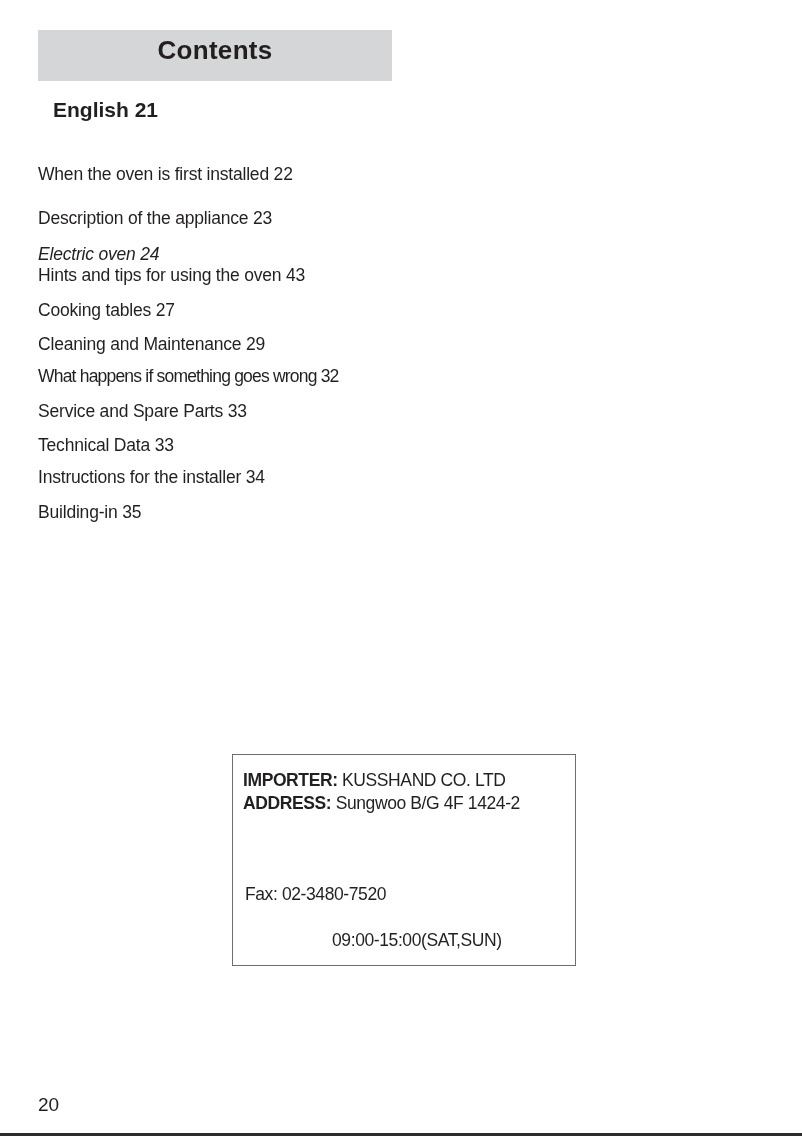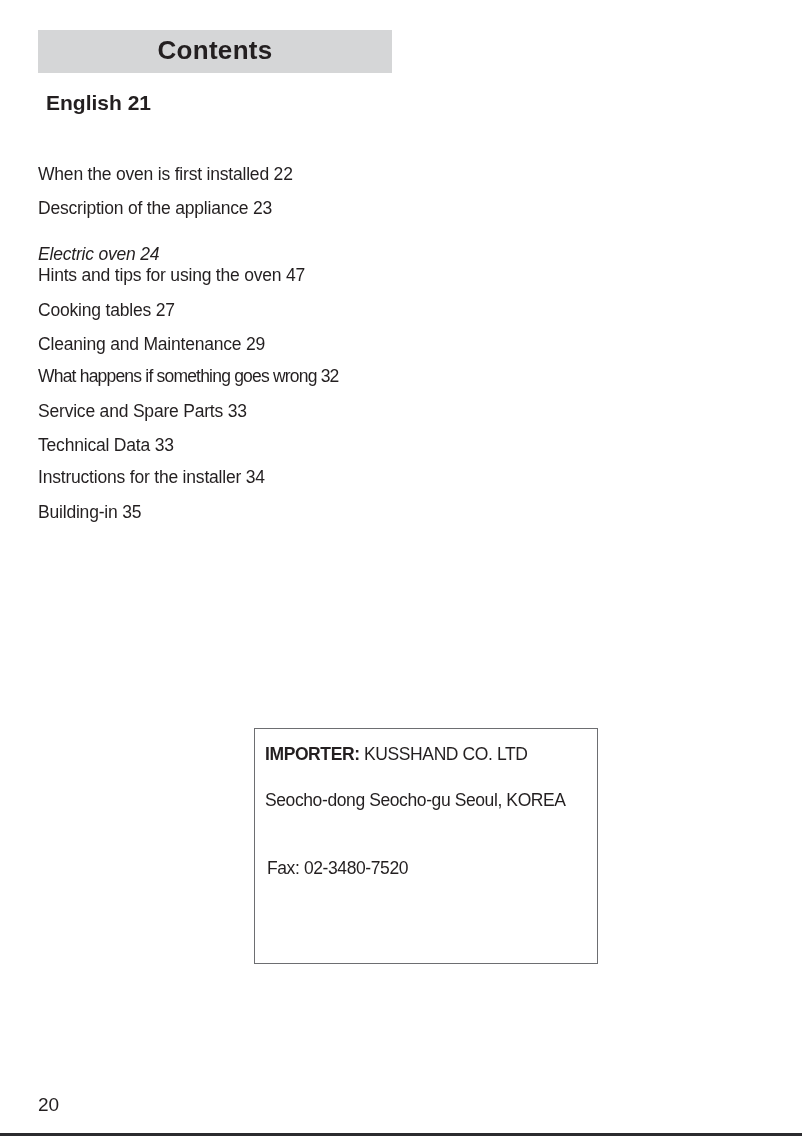--- a/index.html
+++ b/index.html
@@ -13,59 +13,58 @@
       position: relative;
       overflow: hidden;
       font-family: "Liberation Sans", sans-serif;
       color: #231f20;
     }
     .contents-header {
       position: absolute;
       left: 38px;
       top: 30px;
       width: 354px;
-      height: 43px;
+      height: 51px;
       background: #d5d6d7;
       text-align: center;
       box-sizing: border-box;
     }
     .contents-header span {
       display: inline-block;
       font-weight: bold;
       font-size: 26px;
       line-height: 40px;
       letter-spacing: 0.3px;
     }
     .section-title {
       position: absolute;
       left: 38px;
       top: 82px;
       font-weight: bold;
       font-size: 21px;
       line-height: 26px;
-      margin: 8px;
+      margin: 15px;
     }
     .toc-item {
       position: absolute;
       left: 38px;
       font-size: 17.5px;
       line-height: 22px;
       white-space: nowrap;
       letter-spacing: -0.2px;
       margin-top: 43px;
     }
     .info-box {
       position: absolute;
       left: 232px;
-      top: 728px;
+      top: 754px;
       width: 344px;
-      height: 236px;
+      height: 212px;
       border: 1px solid #6d6e71;
       box-sizing: border-box;
-      margin-left: 22px;
     }
     .info-line {
       position: absolute;
       left: 10px;
       font-size: 17.5px;
       line-height: 22px;
       white-space: nowrap;
       letter-spacing: -0.4px;
     }
     .info-line b {
@@ -91,36 +90,40 @@
 <body>
 
 <div class="contents-header">
   <span>Contents</span>
 </div>
 
 <h2 class="section-title">English 21</h2>
 
 <div>
   <div class="toc-item" style="top:120px;">When the oven is first installed 22</div>
-  <div class="toc-item" style="top:154px;text-align:right;">Description of the appliance 23</div>
+  <div class="toc-item" style="top:164px;text-align:right;">Description of the appliance 23</div>
   <div class="toc-item" style="top:200px;font-style:italic;">Electric oven 24</div>
-  <div class="toc-item" style="top:221px;">Hints and tips for using the oven 47</div>
+  <div class="toc-item" style="top:221px;">Hints and tips for using the oven 43</div>
   <div class="toc-item" style="top:256px;">Cooking tables 27</div>
   <div class="toc-item" style="top:290px;">Cleaning and Maintenance 29</div>
   <div class="toc-item" style="top:322px;letter-spacing:-0.8px;">What happens if something goes wrong 32</div>
   <div class="toc-item" style="top:357px;">Service and Spare Parts 33</div>
   <div class="toc-item" style="top:391px;">Technical Data 33</div>
   <div class="toc-item" style="top:423px;">Instructions for the installer 34</div>
   <div class="toc-item" style="top:458px;">Building-in 35</div>
 </div>
 
 <div class="info-box">
   <div class="info-line" style="top:14px;">
     <b>IMPORTER:</b>
     <span>KUSSHAND CO. LTD</span>
   </div>
-  <div class="info-line" style="top:60px;">Seocho-dong Seocho-gu Seoul, KOREA</div>
+  <div class="info-line" style="top:37px;">
+    <b>ADDRESS:</b>
+    <span>Sungwoo B/G 4F 1424-2</span>
+  </div>
   <div class="info-line" style="top:128px;left:12px;text-align:center;">Fax: 02-3480-7520</div>
+  <div class="info-line" style="top:174px;left:99px;">09:00-15:00(SAT,SUN)</div>
 </div>
 
 <div class="page-number">20</div>
 
 <div class="bottom-rule"></div>
 
 </body></html>

